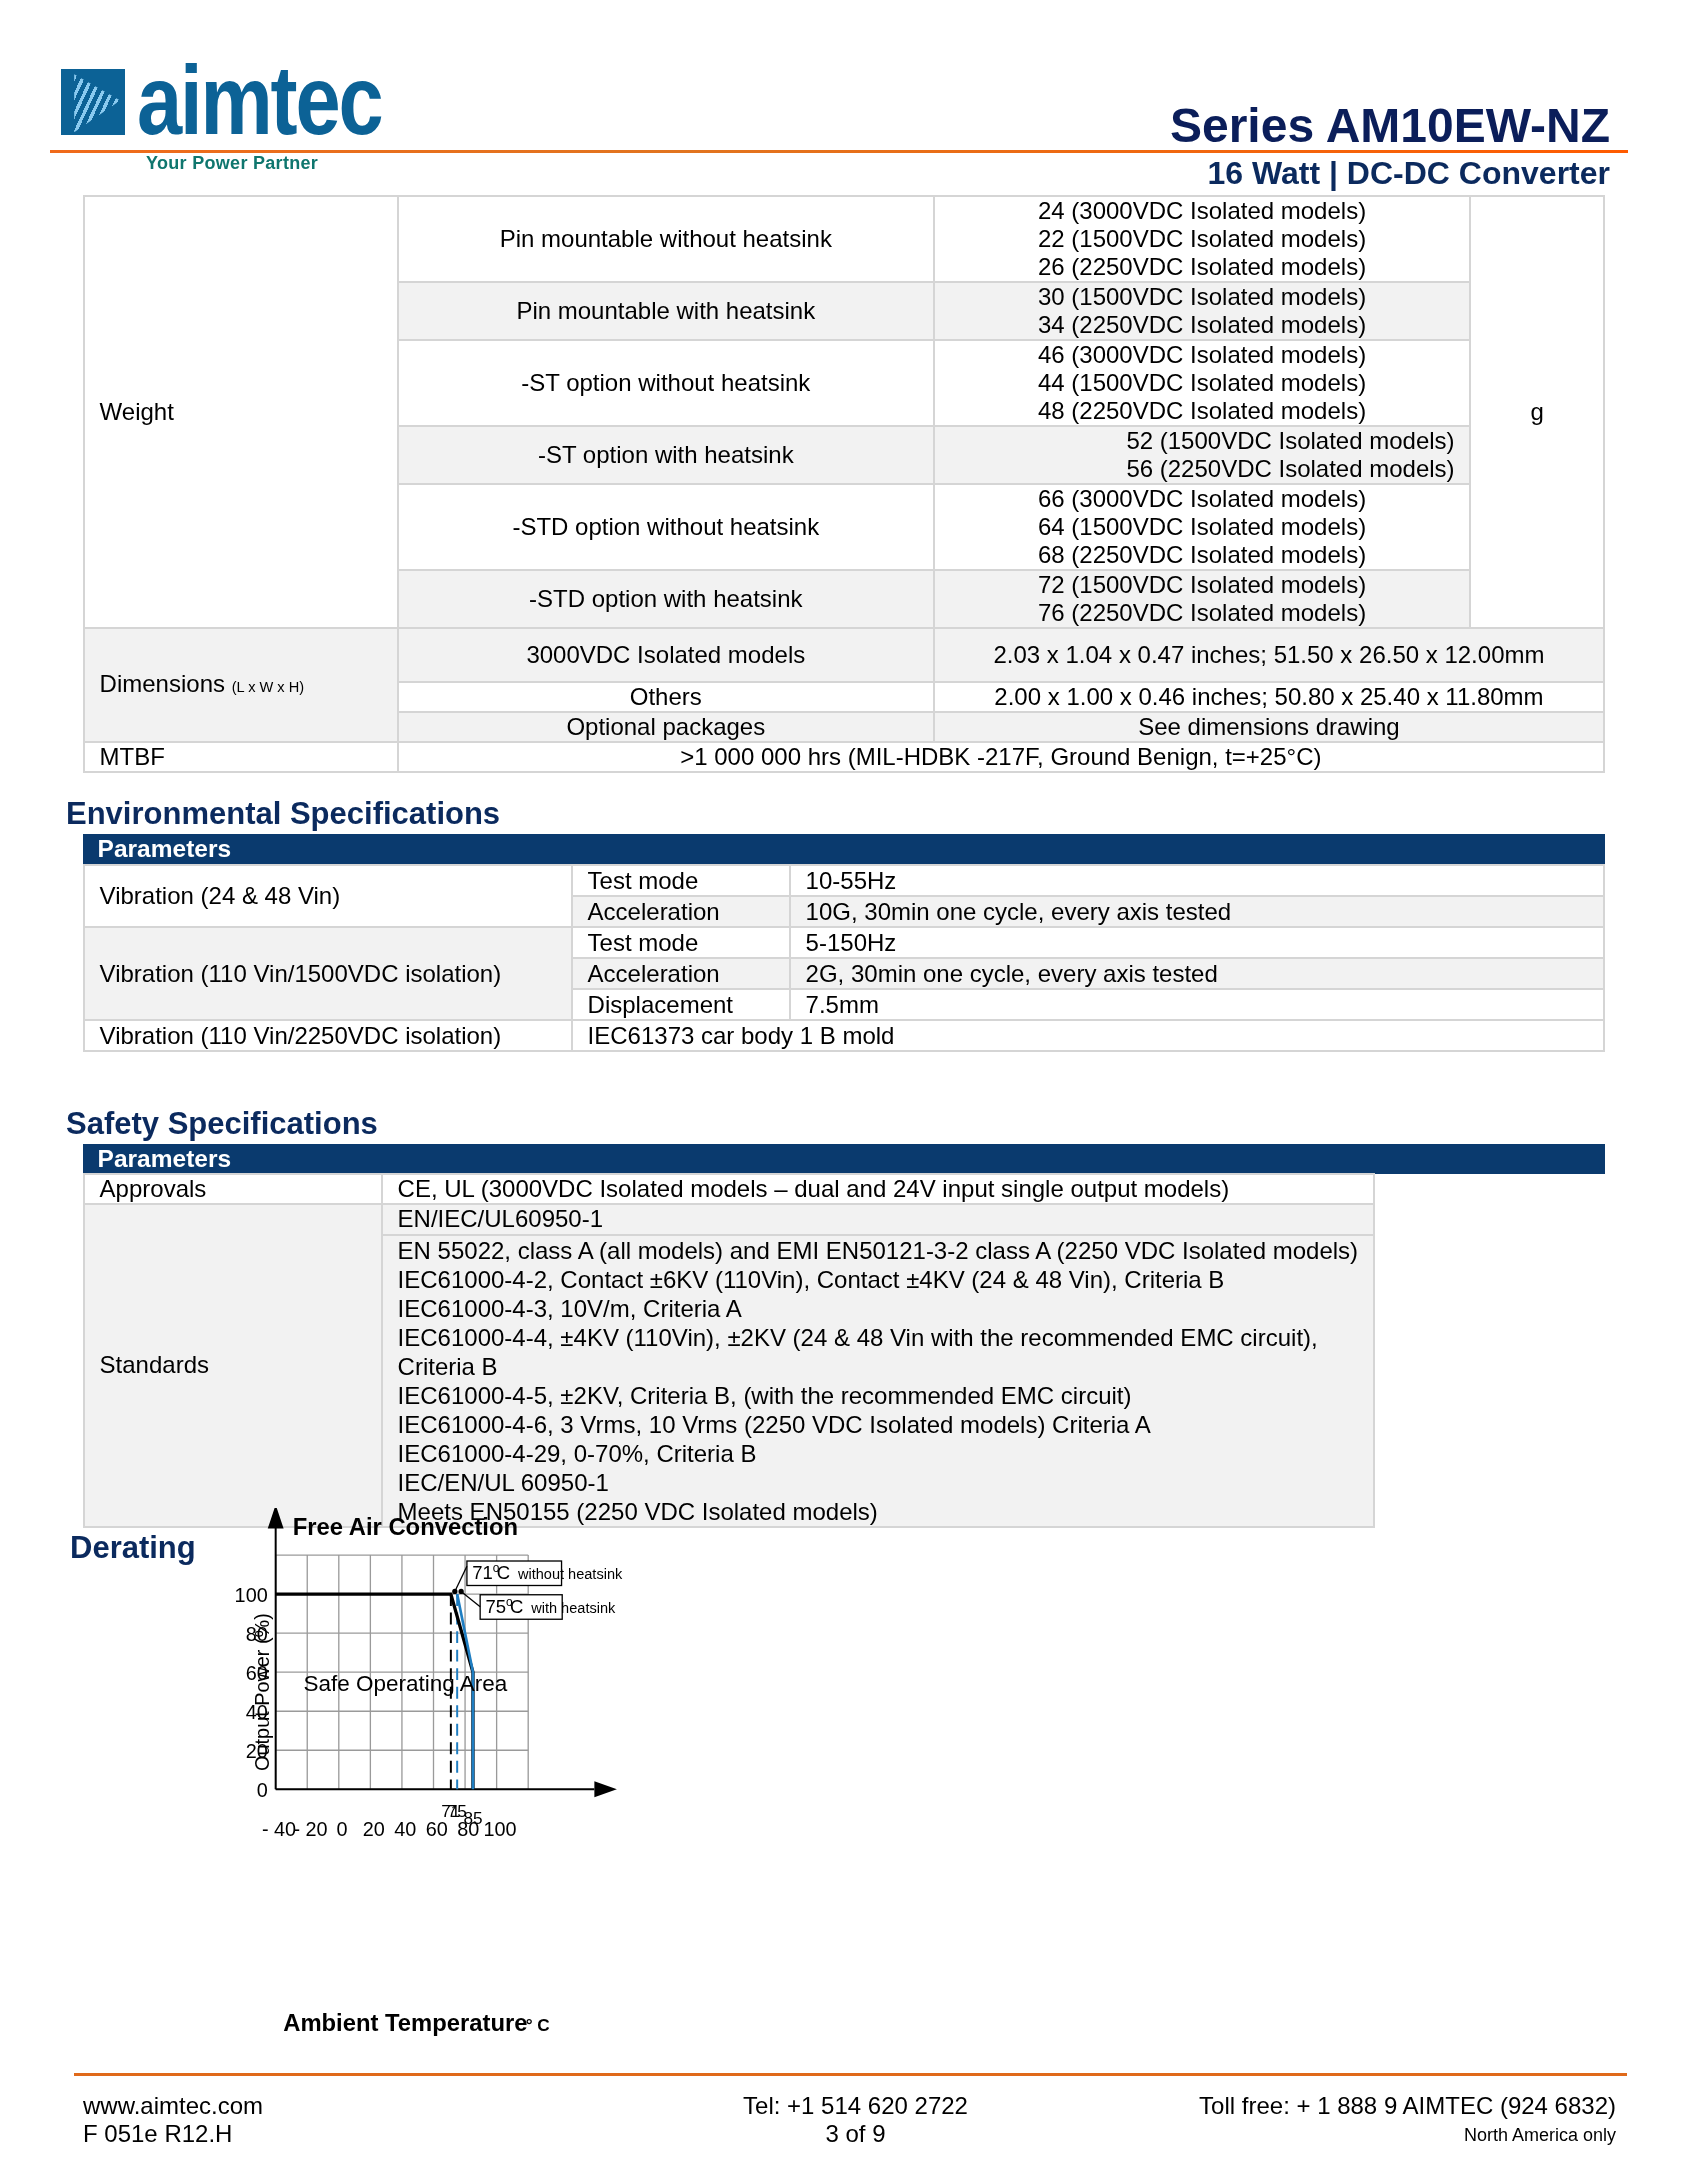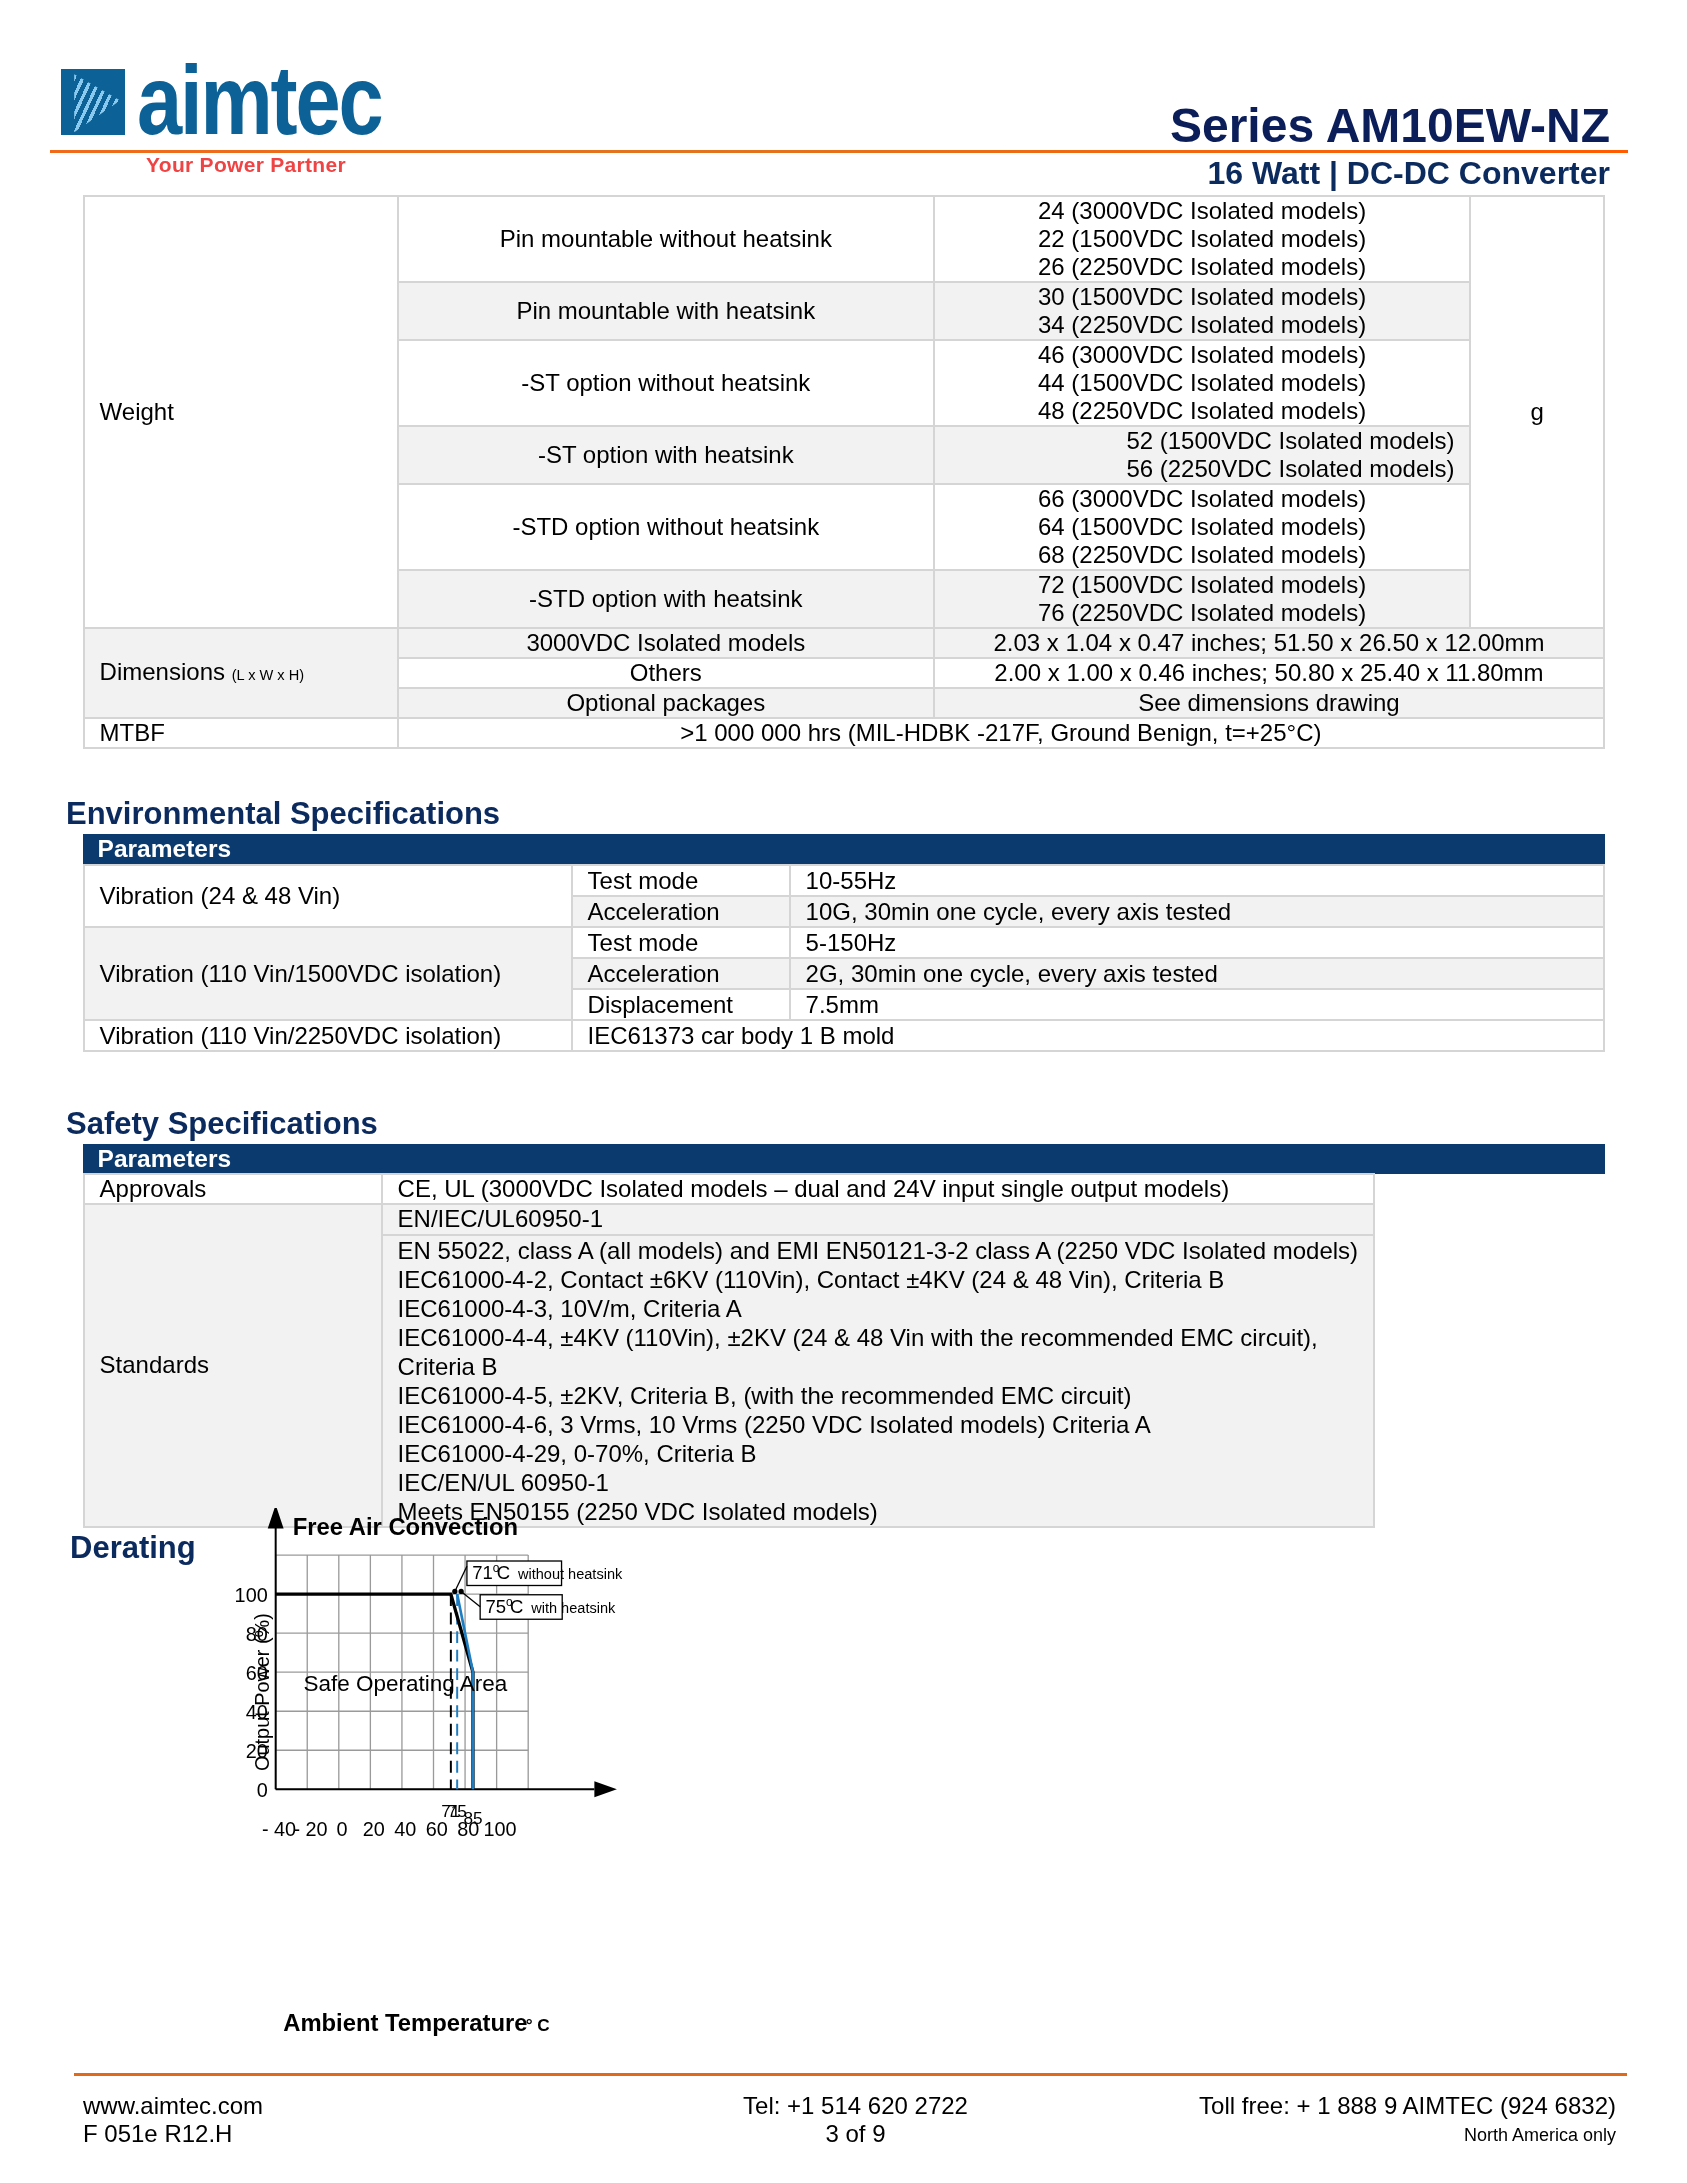--- a/index.html
+++ b/index.html
@@ -7,21 +7,21 @@
          font-family:"Liberation Sans", sans-serif; color:#000; }
 
   
   .logo { position:absolute; left:61px; top:61px; display:flex; align-items:flex-end; }
   .logo-mark { width:64px; height:66px; background:#0c6296; position:relative; overflow:hidden; margin-bottom:4px; }
   .logo-mark .dots { position:absolute; left:13.2px; top:5.3px; width:46px; height:58px;
      background: repeating-linear-gradient(115deg, rgba(160,220,255,0.85) 0 3.3px, transparent 3.3px 8px);
      clip-path: polygon(0 0, 100% 45%, 0 100%); }
   .logo-word { font-family:"Liberation Sans", sans-serif; font-weight:bold; color:#0c6296;
      font-size:99px; line-height:78px; letter-spacing:-2.6px; margin-left:12px; transform:scaleX(0.82); transform-origin:left bottom; }
-  .tagline { position:absolute; left:146px; top:153px; font-size:21px; font-weight:bold; color:#ef4444; letter-spacing:0.3px; }
+  .tagline { position:absolute; left:146px; top:153px; font-size:18px; font-weight:bold; color:#0f766e; letter-spacing:0.3px; }
   .header-rule { position:absolute; left:50px; top:150px; width:1578px; height:2.6px;
      background:linear-gradient(90deg,#f06a1a 0%, #e1741f 40%, #ff5b00 100%); }
   .series-title { position:absolute; right:77px; top:98px; font-size:48px; font-weight:bold; color:#0b1e5a; }
   .series-subtitle { position:absolute; right:77px; top:155px; font-size:32px; font-weight:bold; color:#0b2a5e; }
 
   
   table { border-collapse:collapse; position:absolute; }
   td { font-size:24px; line-height:28px; border:2px solid #d5d5d5; padding:0 14.6px; vertical-align:middle; }
   .shade { background:#f2f2f2; }
   .center { text-align:center; }
@@ -119,21 +119,21 @@
           <div>76 (2250VDC Isolated models)</div>
         </td>
       </tr>
     </tbody>
   <tbody>
     <tr class="shade">
       <td rowspan="3" style="height:30px">
         <span>Dimensions</span>
         <span style="font-size:14.6px">(L x W x H)</span>
       </td>
-      <td class="center" style="padding:0">3000VDC Isolated models</td>
+      <td class="center" style="padding:12px">3000VDC Isolated models</td>
       <td class="center" colspan="2" style="padding:0">2.03 x 1.04 x 0.47 inches; 51.50 x 26.50 x 12.00mm</td>
     </tr>
     <tr>
       <td class="center" style="height:28px;padding:0">Others</td>
       <td class="center" colspan="2" style="padding:0">2.00 x 1.00 x 0.46 inches; 50.80 x 25.40 x 11.80mm</td>
     </tr>
     <tr class="shade">
       <td class="center" style="height:28px;padding:0">Optional packages</td>
       <td class="center" colspan="2" style="padding:0">See dimensions drawing</td>
     </tr>

